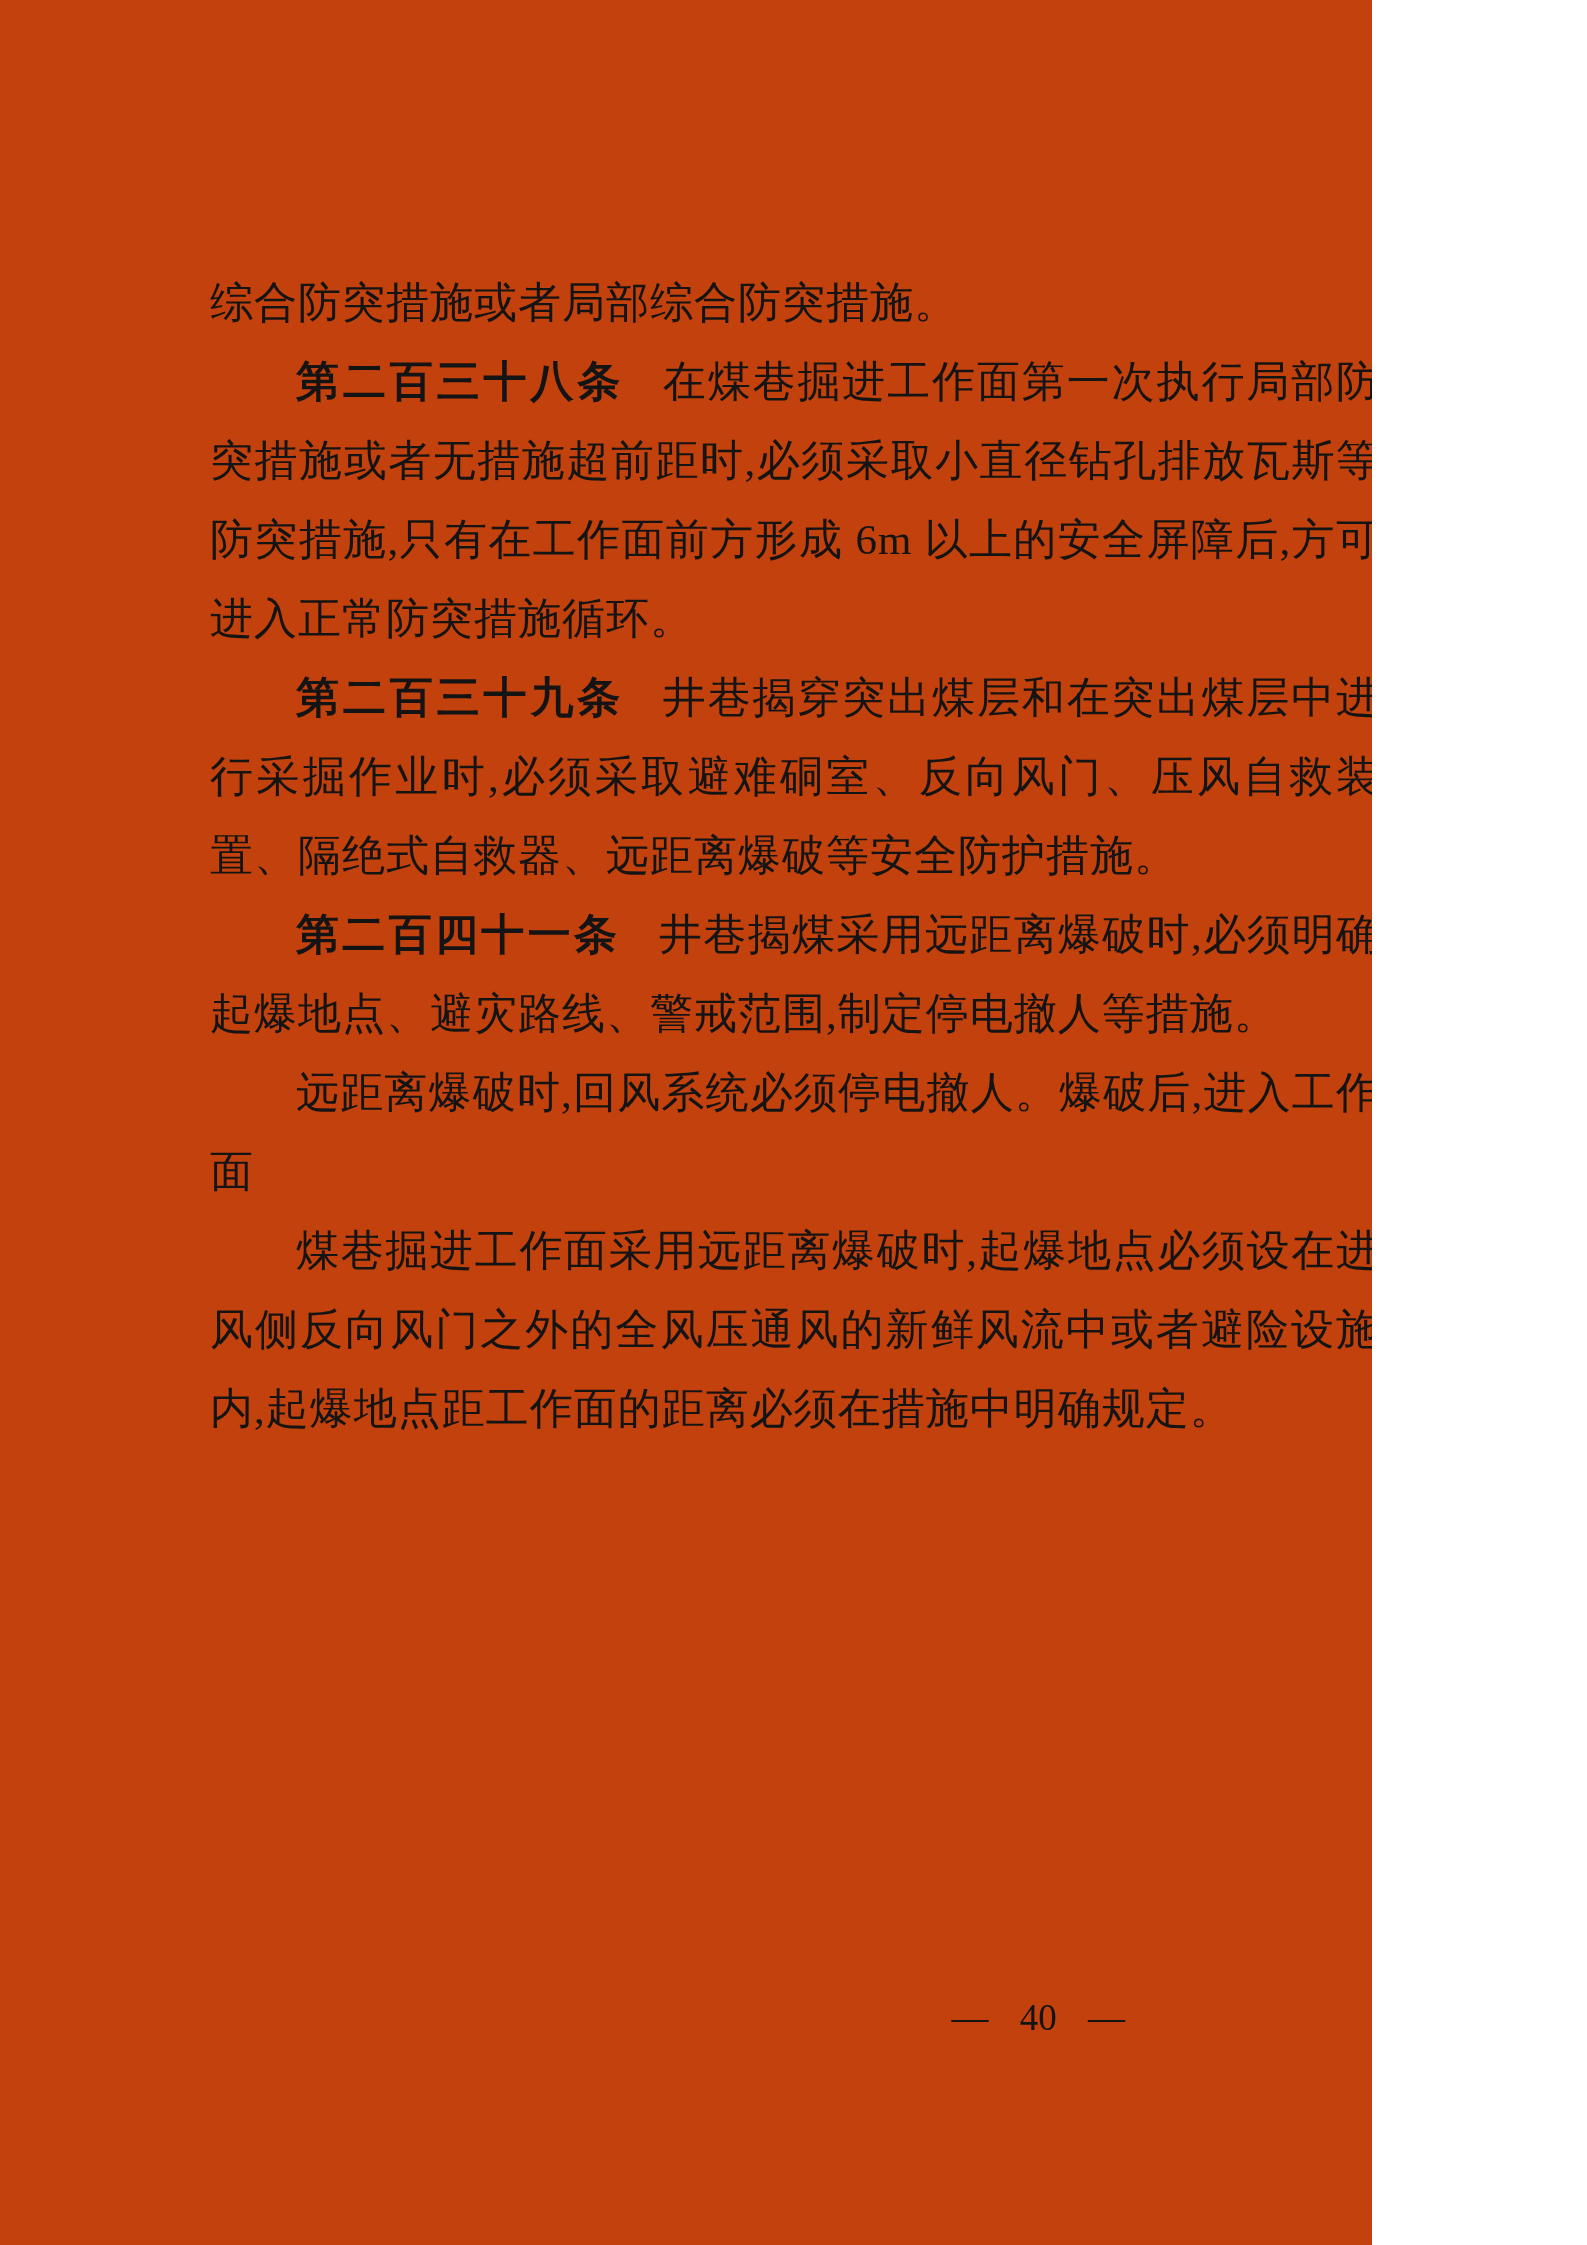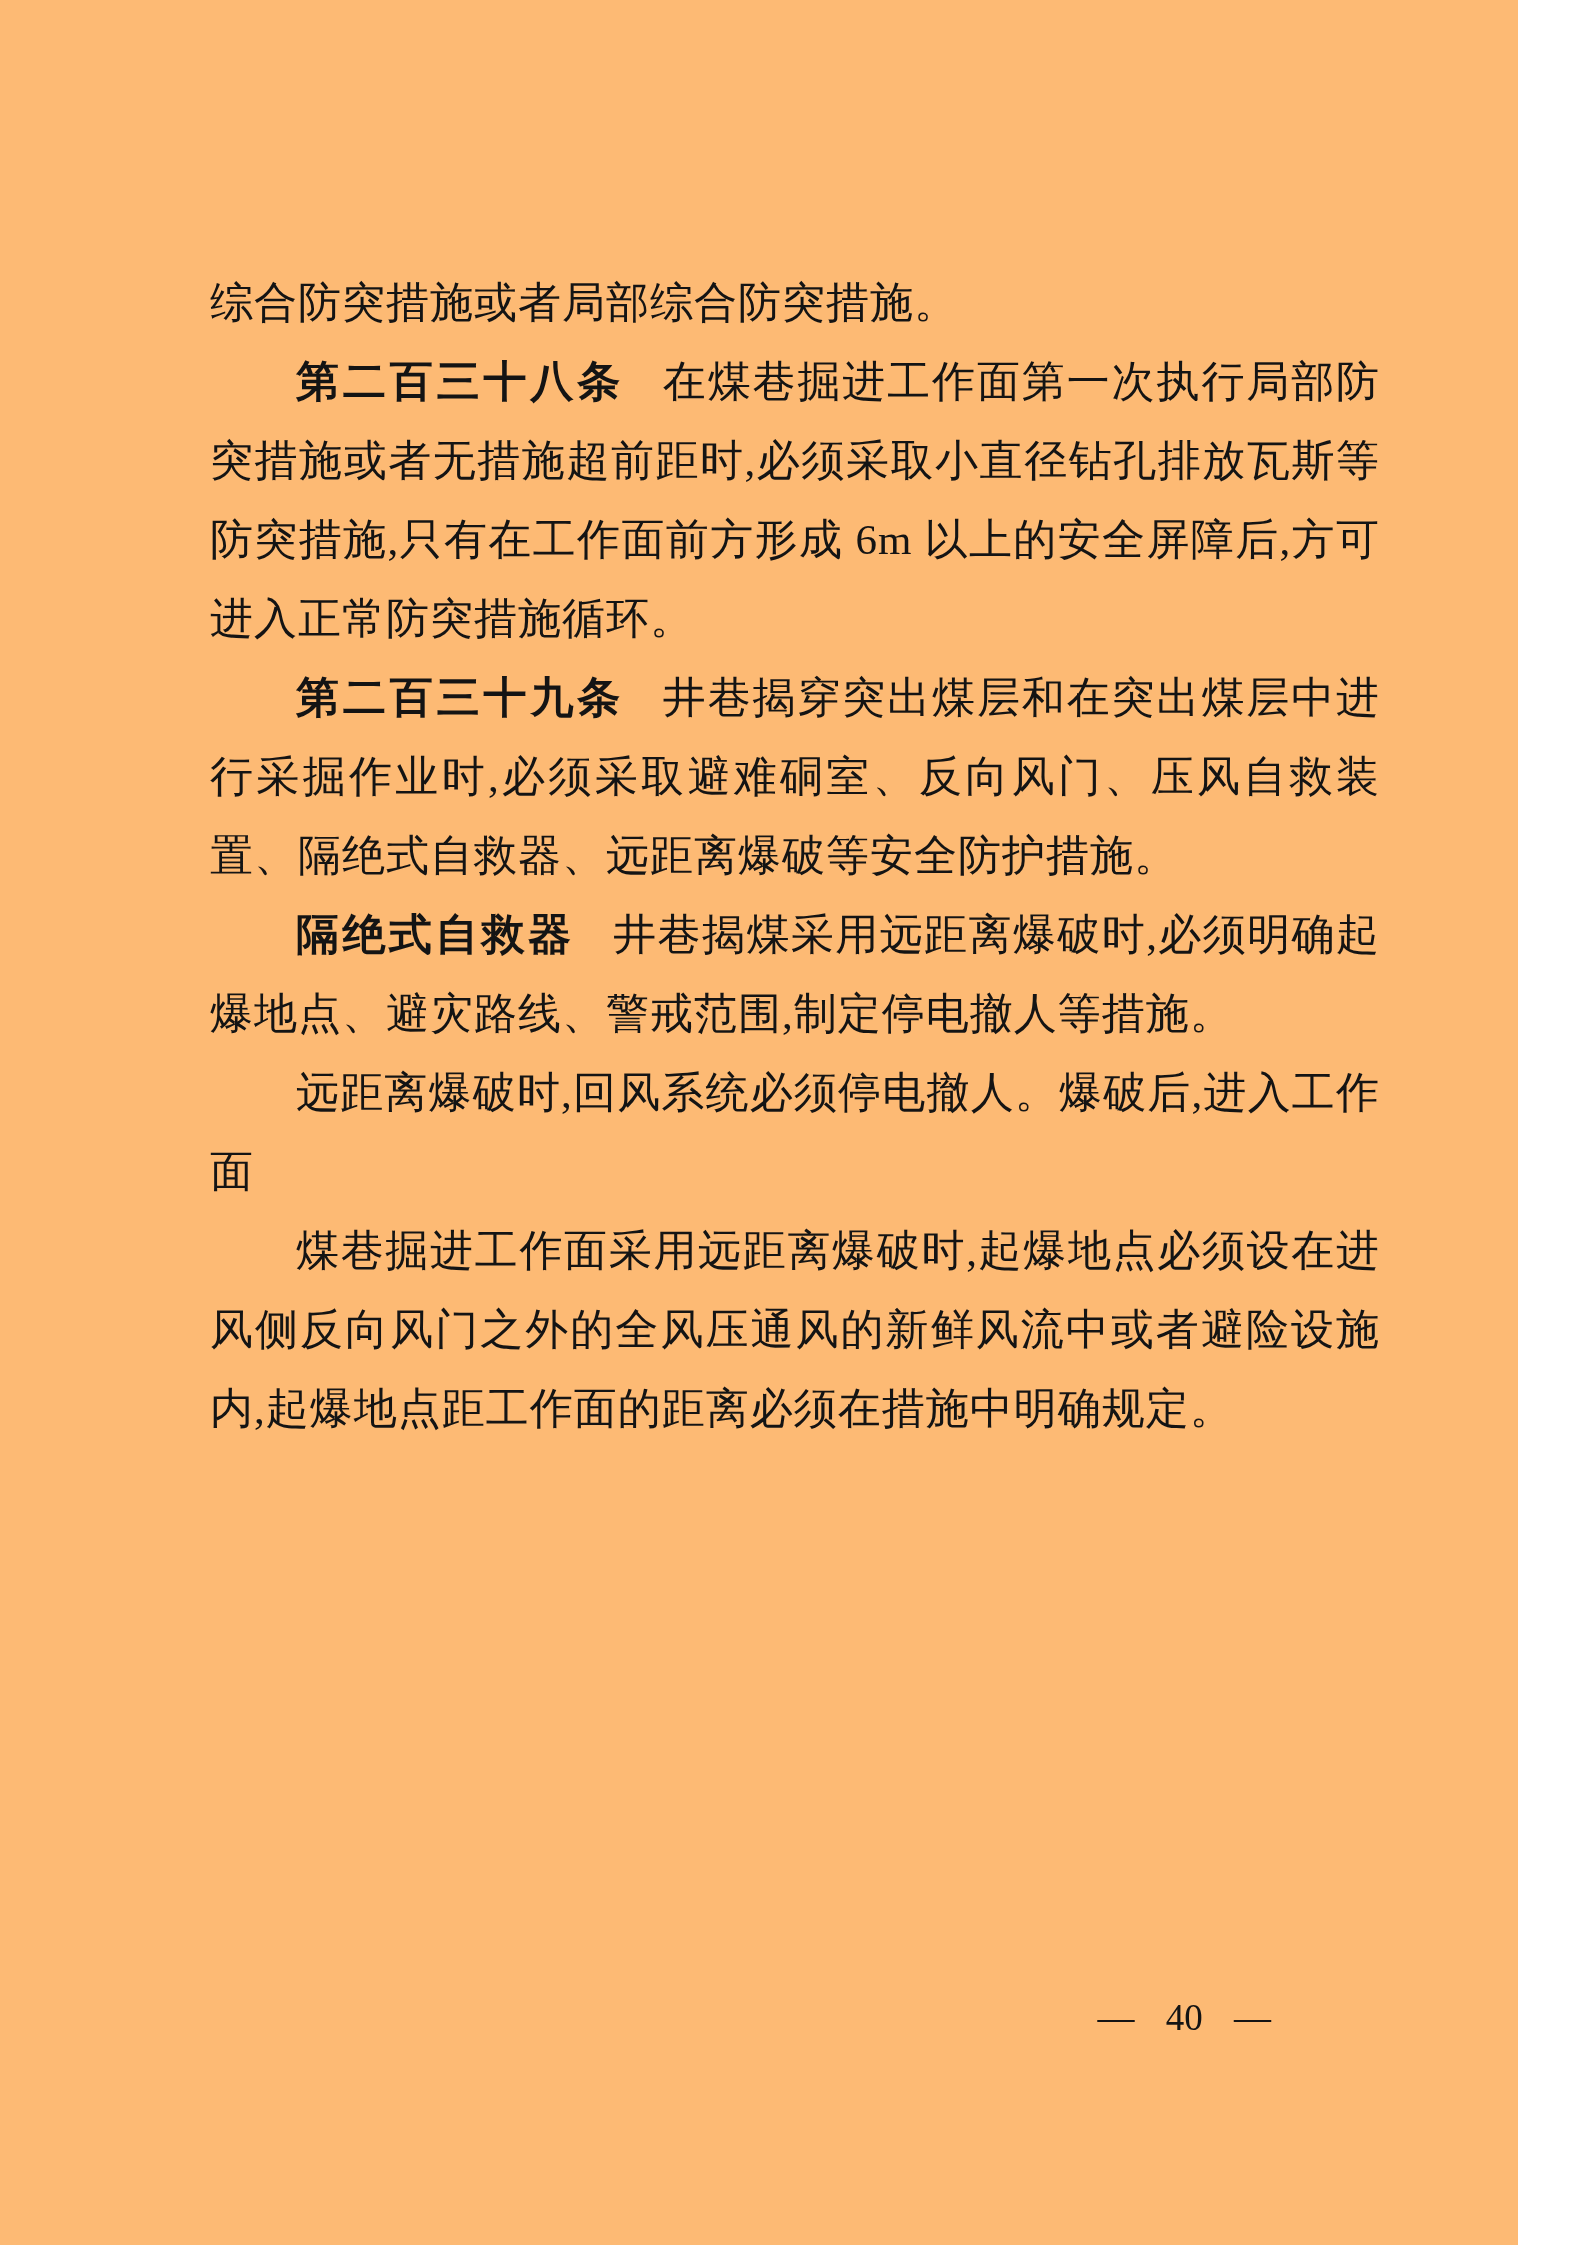--- a/index.html
+++ b/index.html
@@ -2,23 +2,23 @@
 <html lang="zh"><head>
 <meta charset="utf-8">
 <style>
   html, body {
     margin: 0;
     padding: 0;
     background: #ffffff;
   }
   .page {
     position: relative;
-    width: 1518px;
+    width: 1372px;
     height: 2245px;
-    background: #fdba74;
+    background: #c2410c;
     overflow: hidden;
     color: #141414;
   }
   .content {
     position: absolute;
     left: 210px;
     top: 263px;
     width: 1170px;
   }
   .para {
@@ -51,18 +51,18 @@
   }
 </style>
 </head>
 <body>
 
 <div class="page">
   <div class="content" id="paragraphs">
       <p class="para"><span class="body-text">综合防突措施或者局部综合防突措施。</span></p>
       <p class="para indent"><span class="heading">第二百三十八条</span><span class="body-text">在煤巷掘进工作面第一次执行局部防突措施或者无措施超前距时,必须采取小直径钻孔排放瓦斯等防突措施,只有在工作面前方形成 6m 以上的安全屏障后,方可进入正常防突措施循环。</span></p>
       <p class="para indent"><span class="heading">第二百三十九条</span><span class="body-text">井巷揭穿突出煤层和在突出煤层中进行采掘作业时,必须采取避难硐室、反向风门、压风自救装置、隔绝式自救器、远距离爆破等安全防护措施。</span></p>
-      <p class="para indent"><span class="heading">隔绝式自救器</span><span class="body-text">井巷揭煤采用远距离爆破时,必须明确起爆地点、避灾路线、警戒范围,制定停电撤人等措施。</span></p>
+      <p class="para indent"><span class="heading">第二百四十一条</span><span class="body-text">井巷揭煤采用远距离爆破时,必须明确起爆地点、避灾路线、警戒范围,制定停电撤人等措施。</span></p>
       <p class="para indent"><span class="body-text">远距离爆破时,回风系统必须停电撤人。爆破后,进入工作面</span></p>
       <p class="para indent"><span class="body-text">煤巷掘进工作面采用远距离爆破时,起爆地点必须设在进风侧反向风门之外的全风压通风的新鲜风流中或者避险设施内,起爆地点距工作面的距离必须在措施中明确规定。</span></p>
     </div>
   <div class="footer">— 40 —</div>
 </div>
 
 </body></html>

